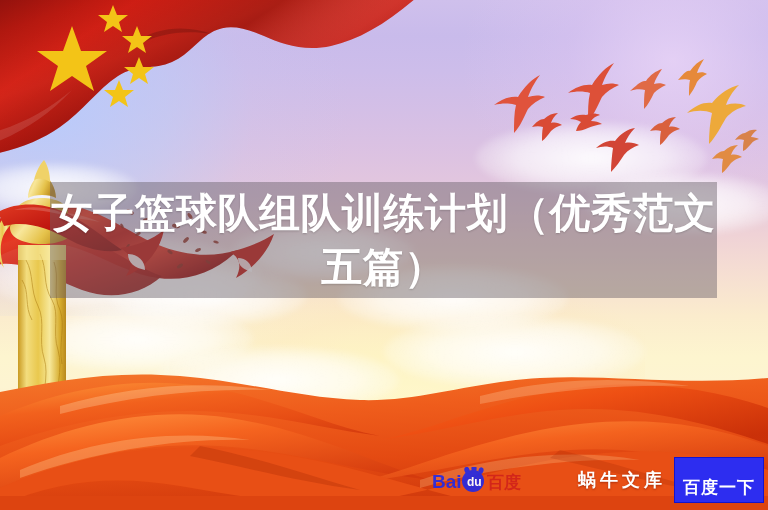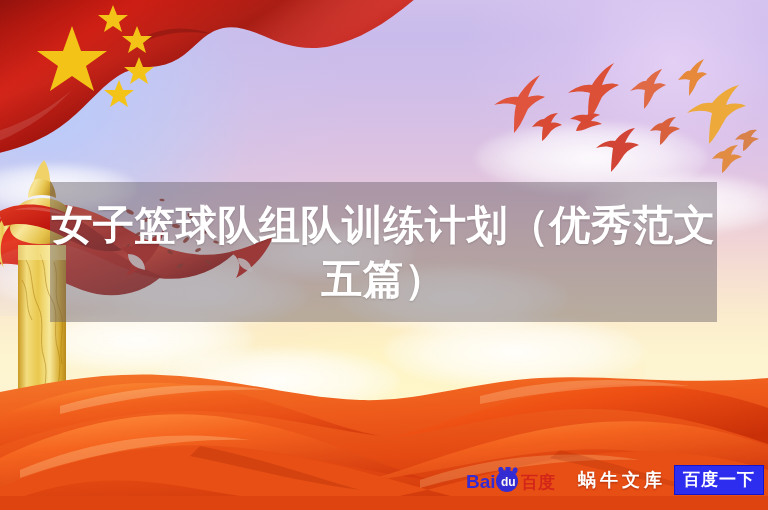--- a/index.html
+++ b/index.html
@@ -131,21 +131,21 @@
   
   .hills { position: absolute; left: 0; bottom: 0; width: 768px; height: 190px; }
   .hills svg { display: block; width: 100%; height: 100%; }
 
   
   .title-box {
     position: absolute;
     left: 50px;
     top: 182px;
     width: 667px;
-    height: 140px;
+    height: 116px;
     background: rgba(104, 96, 104, 0.46);
     display: flex;
     align-items: center;
     justify-content: center;
   }
   .title-text {
     width: 100%;
     text-align: center;
     color: #ffffff;
     font-family: "Liberation Sans", "DejaVu Sans", sans-serif;
@@ -178,28 +178,29 @@
   .baidu-logo svg { display: block; }
 
   .wm-brand {
     color: #ffffff;
     font-size: 18px;
     font-weight: 700;
     letter-spacing: 4px;
     font-family: "Liberation Sans", "DejaVu Sans", sans-serif;
     text-shadow: 0 1px 2px rgba(120,20,0,0.55);
     padding: 0 2px;
+    margin-left: 34px;
   }
   .wm-search-btn {
     background: #2d2df0;
     color: #ffffff;
     font-size: 17px;
     font-weight: 700;
     letter-spacing: 1px;
-    padding: 3px 8px 4px;
+    padding: 19px 8px 4px;
     border: 1px solid #1414cc;
     font-family: "Liberation Sans", "DejaVu Sans", sans-serif;
     line-height: 1.25;
     cursor: pointer;
     user-select: none;
   }
 </style>
 </head>
 <body>
 

